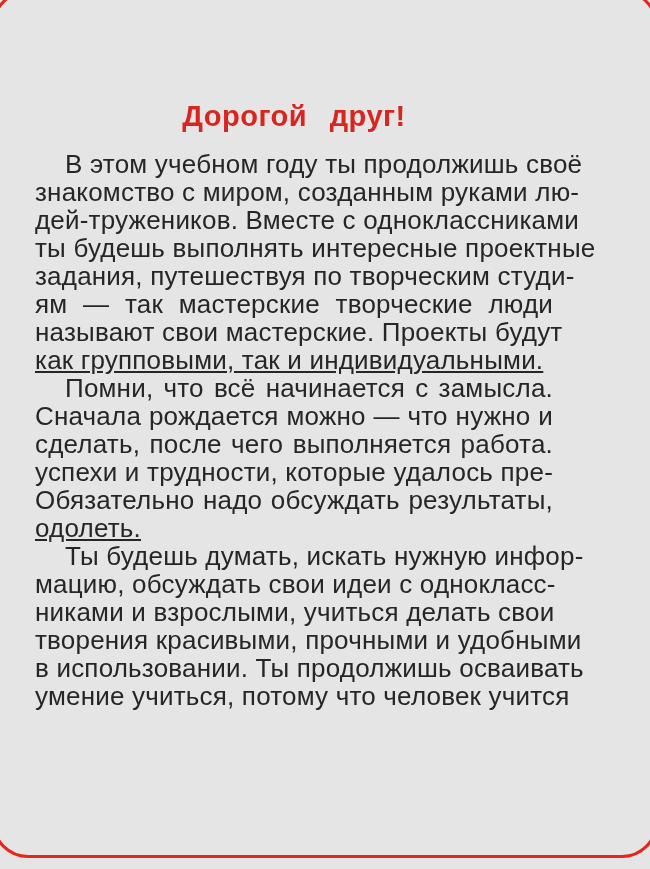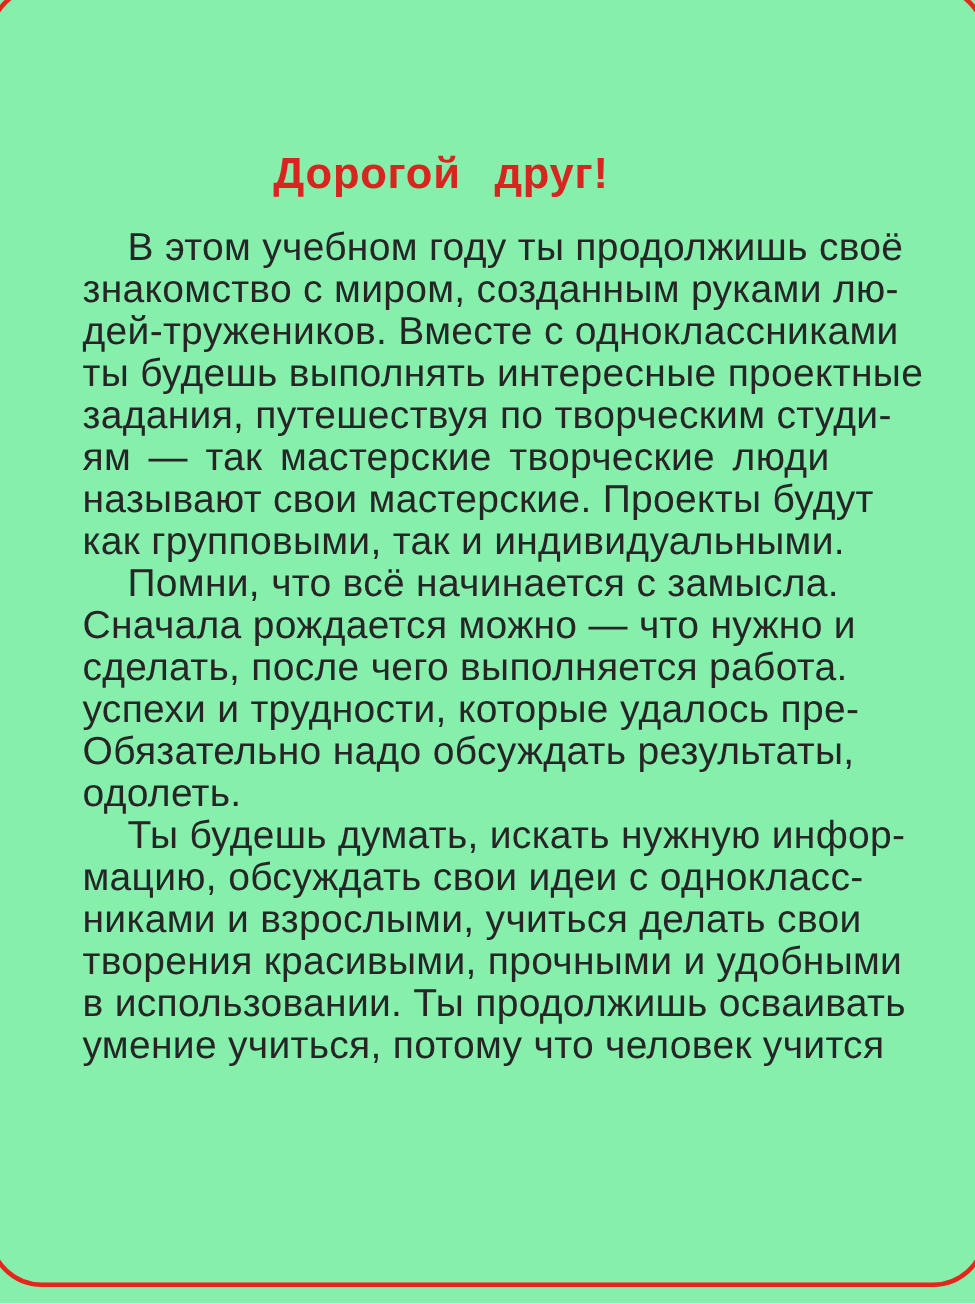--- a/index.html
+++ b/index.html
@@ -4,21 +4,21 @@
 <style>
   html, body {
     margin: 0;
     padding: 0;
     background: #ffffff;
   }
   .page {
     position: relative;
     width: 650px;
     height: 869px;
-    background: #86efac;
+    background: #e5e5e5;
     overflow: hidden;
     font-family: "Liberation Sans", sans-serif;
   }
   
   .frame {
     position: absolute;
     left: -8px;
     right: -8px;
     top: -10px;
     bottom: 11px;
@@ -49,26 +49,26 @@
     color: #262626;
     letter-spacing: 0.2px;
   }
   .paragraph { margin: 0; }
   .line {
     height: 28px;
     line-height: 28px;
     text-align: justify;
     text-align-last: justify;
     white-space: nowrap;
-    margin-left: 20px;
   }
   .line.first { text-indent: 30px; }
   .line.last {
     text-align: left;
     text-align-last: left;
+    text-decoration: underline;
   }
 </style>
 </head>
 <body>
 
 <div class="page">
   <div class="frame" style="border-color: rgb(228, 38, 28);"></div>
   <h1 class="heading" style="color: rgb(215, 38, 31);">Дорогой друг!</h1>
   <div class="body-text" style="color: rgb(38, 38, 38);">
       <div class="paragraph">

